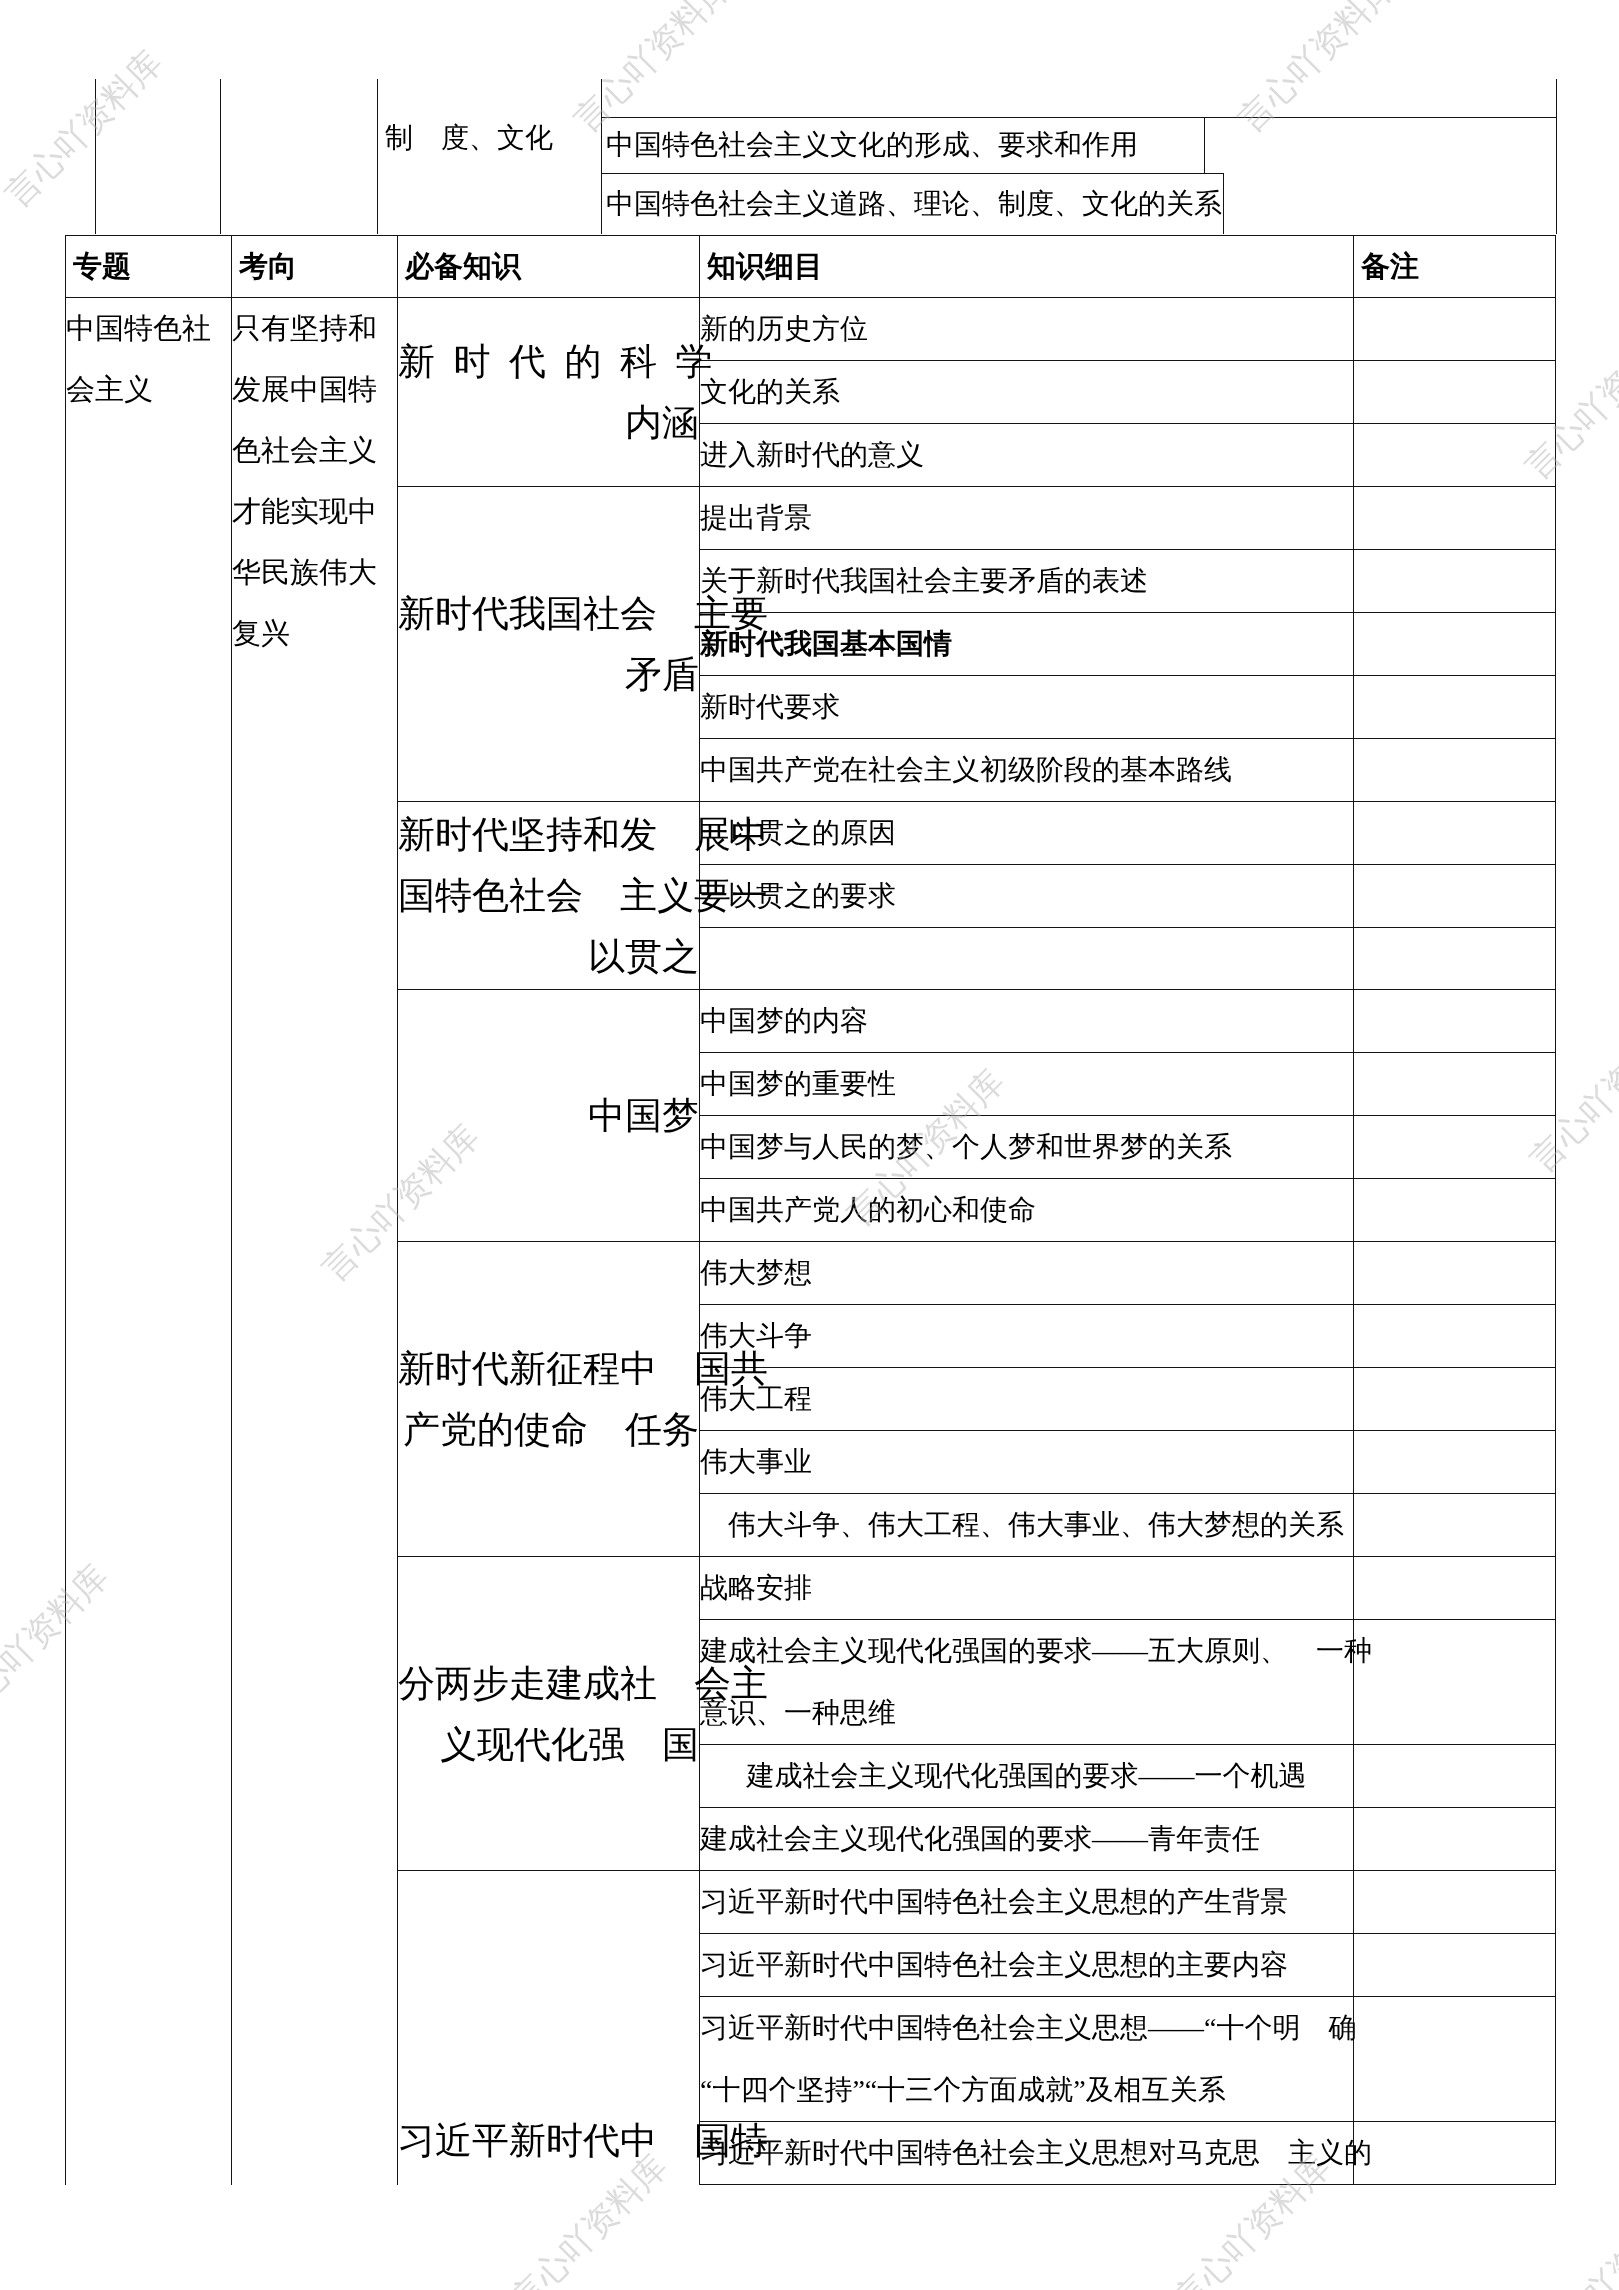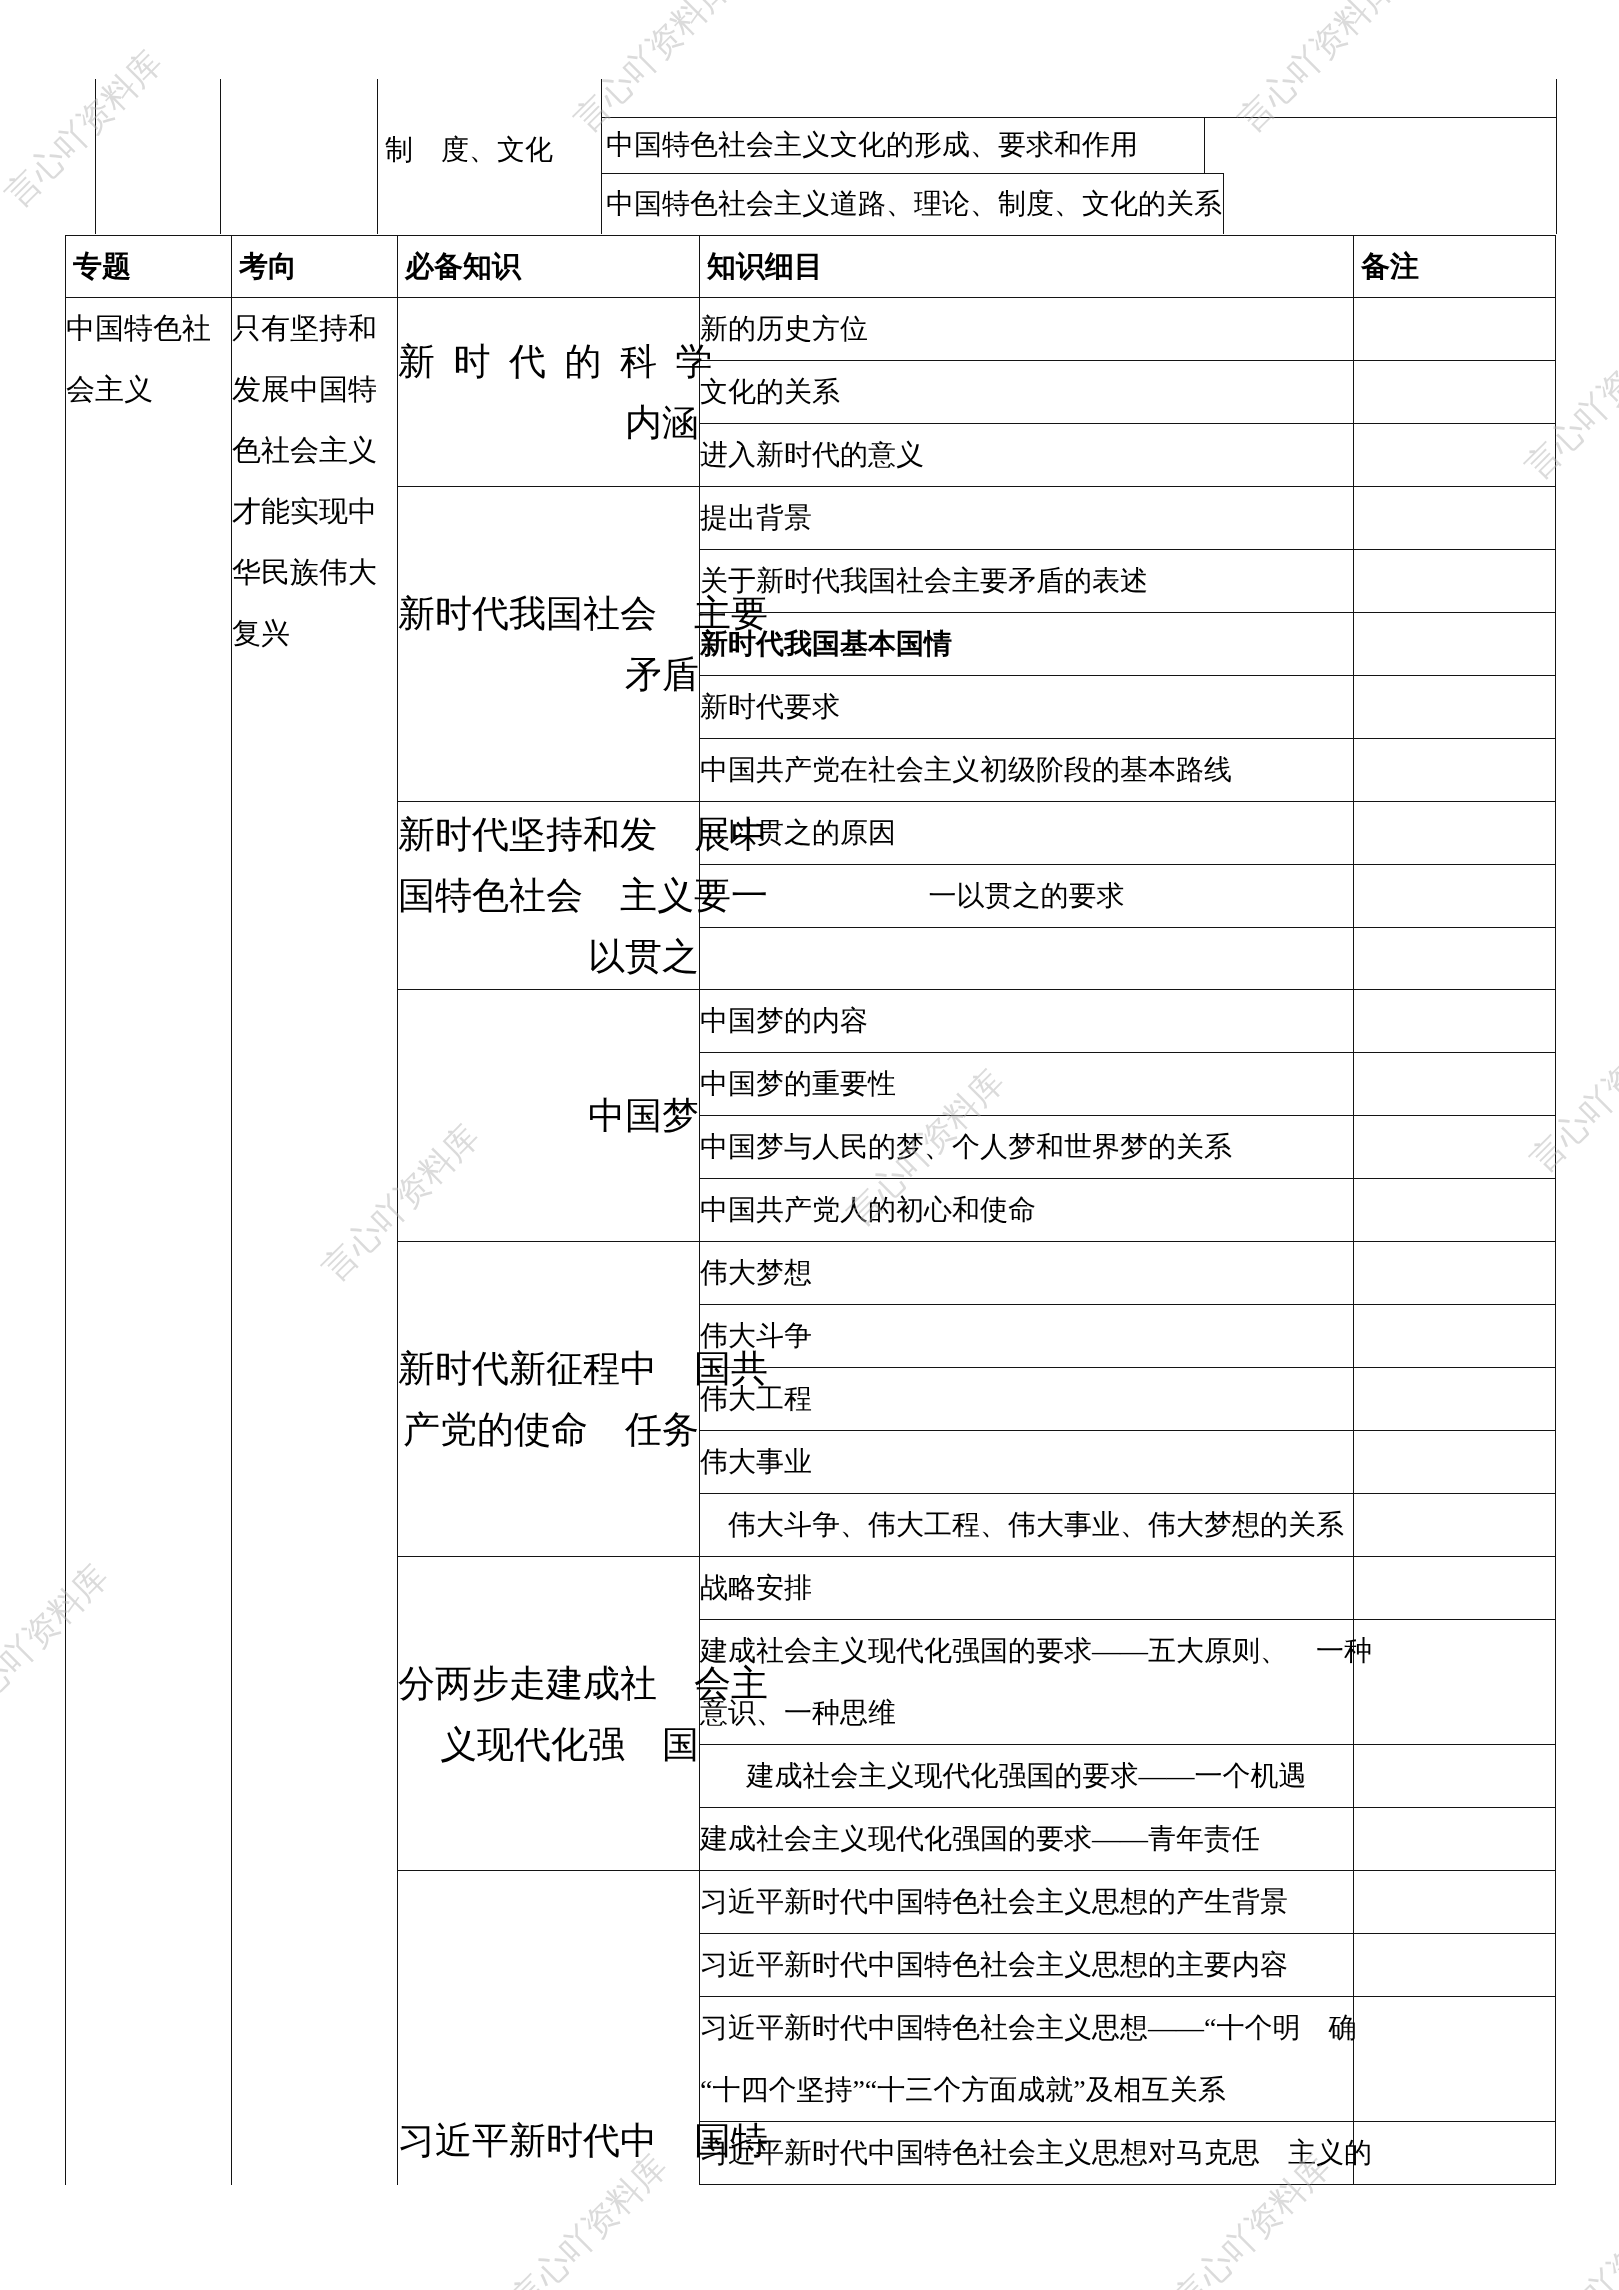--- a/index.html
+++ b/index.html
@@ -76,21 +76,21 @@
     <div class="vline" style="left:95px;top:79px;height:155px"></div>
     <div class="vline" style="left:220px;top:79px;height:155px"></div>
     <div class="vline" style="left:377px;top:79px;height:155px"></div>
     <div class="vline" style="left:601px;top:79px;height:155px"></div>
     <div class="vline" style="left:1204px;top:117px;height:56px"></div>
     <div class="vline" style="left:1223px;top:173px;height:61px"></div>
     <div class="vline" style="left:1556px;top:79px;height:155px"></div>
     <div class="hline" style="left:601px;top:117px;width:956px"></div>
     <div class="hline" style="left:601px;top:173px;width:623px"></div>
 
-    <div class="frag-text" style="left:385px;top:122px;line-height:56px">制　度、文化</div>
+    <div class="frag-text" style="left:385px;top:110px;line-height:56px">制　度、文化</div>
     <div class="frag-text" style="left:606px;top:117px;line-height:56px">中国特色社会主义文化的形成、要求和作用</div>
     <div class="frag-text" style="left:606px;top:173px;line-height:61px">中国特色社会主义道路、理论、制度、文化的关系</div>
   </div>
 
   <table class="main">
     <colgroup>
       <col style="width:166px">
       <col style="width:166px">
       <col style="width:302px">
       <col style="width:654px">
@@ -150,21 +150,21 @@
           <td class="detail">中国共产党在社会主义初级阶段的基本路线</td>
           <td class="note"></td>
         </tr>
         <tr style="height: 62px;">
           <td class="knowledge" rowspan="3">新时代坚持和发　展中
 国特色社会　主义要一
 以贯之</td>
           <td class="detail">一以贯之的原因</td>
           <td class="note"></td>
         </tr>
-        <tr style="height: 62px; text-align: center;">
+        <tr style="height: 62px;">
           <td class="detail">一以贯之的要求</td>
           <td class="note"></td>
         </tr>
         <tr style="height: 62px;">
           <td class="detail"></td>
           <td class="note"></td>
         </tr>
         <tr style="height: 62px;">
           <td class="knowledge" rowspan="4">中国梦</td>
           <td class="detail">中国梦的内容</td>

